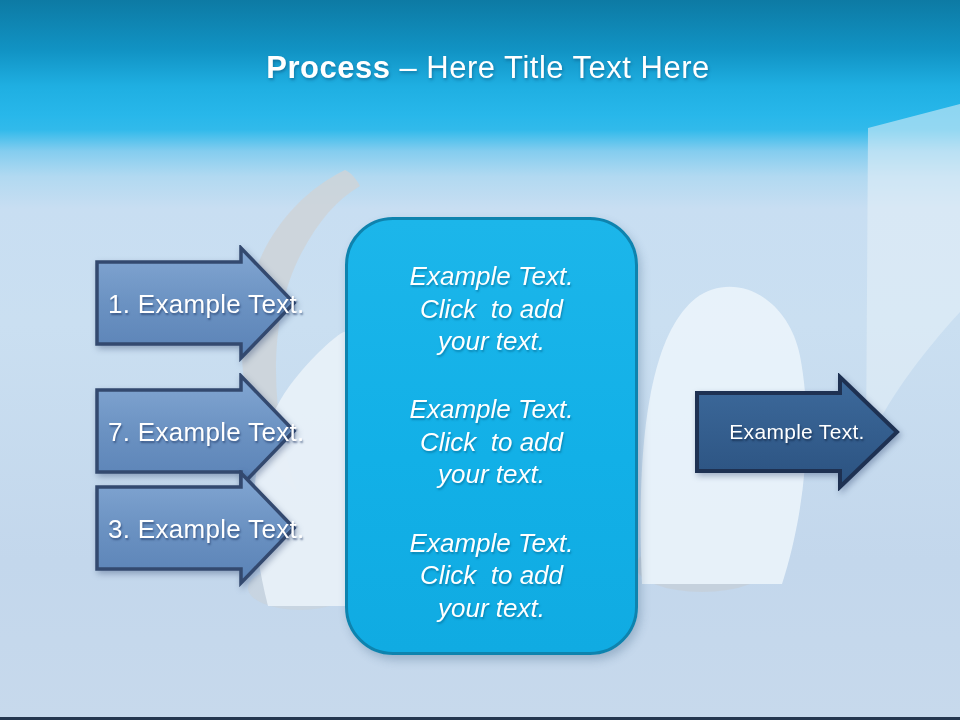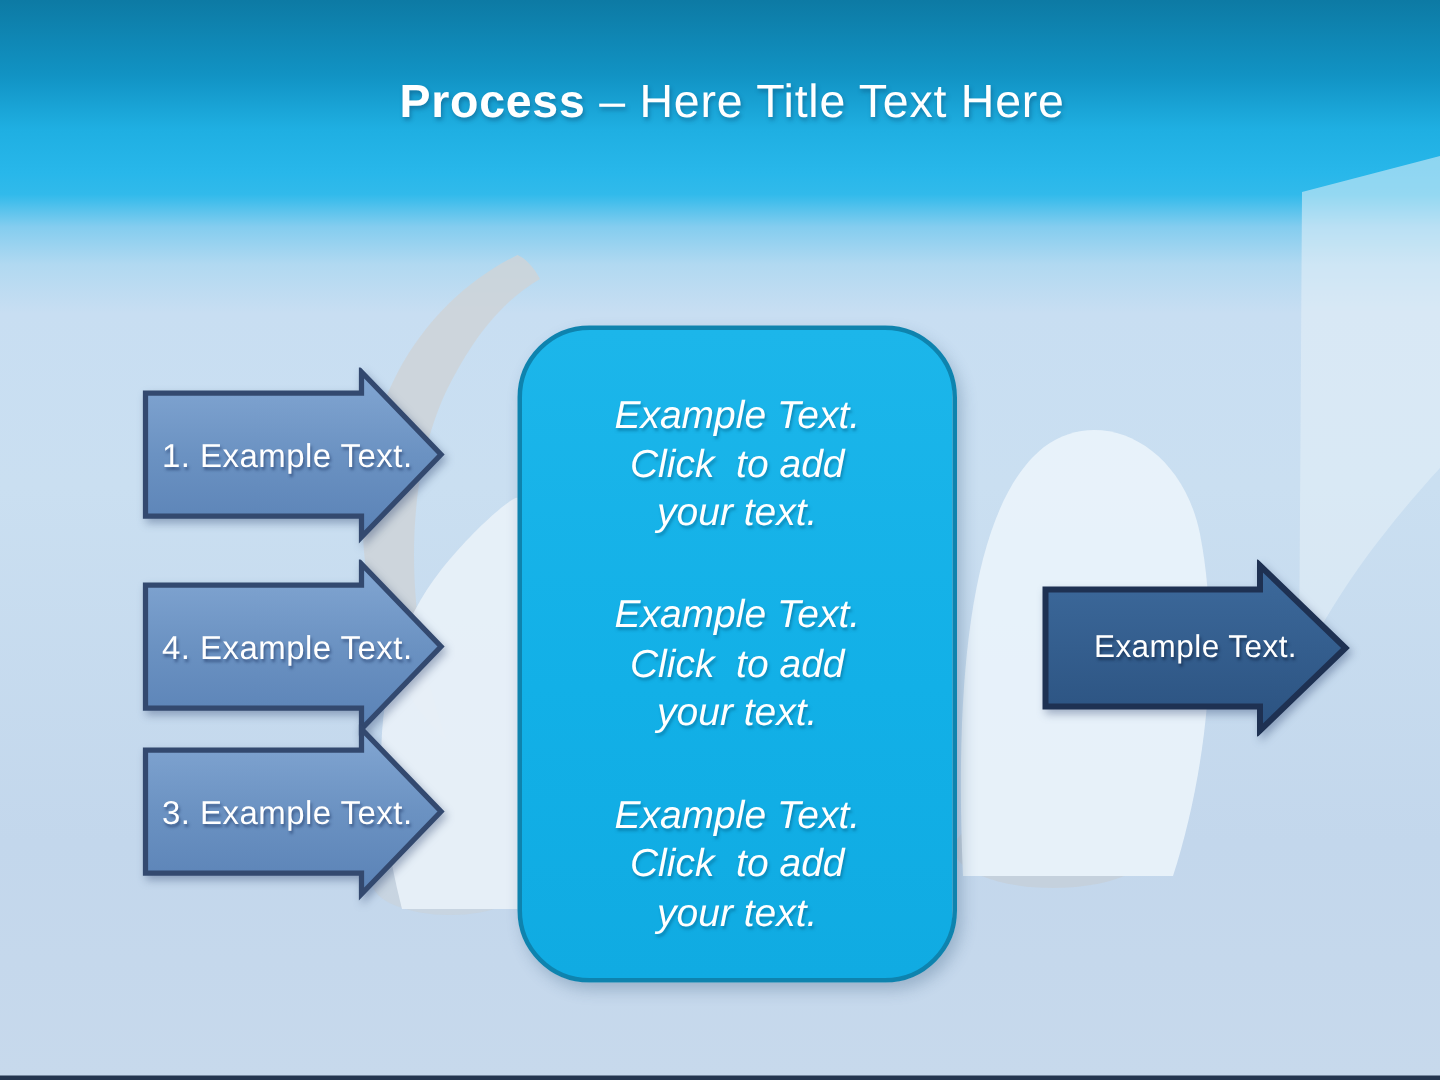--- a/index.html
+++ b/index.html
@@ -25,24 +25,24 @@
     position:absolute;top:50px;left:0;width:960px;z-index:5;
     text-align:center;color:#ffffff;font-size:31px;letter-spacing:.5px;
     text-shadow:1px 2px 3px rgba(10,70,110,.45);
   }
   .title b{font-weight:bold;margin-left:16px;}
   .shape{position:absolute;z-index:3;margin-top:48px;}
   .arrow-wrap{width:206px;height:118px;}
   .arrow-wrap svg{display:block;filter:drop-shadow(2px 3px 3px rgba(25,50,95,.35));}
   .step-1{left:94px;top:197px;}
   .step-2{left:94px;top:325px;}
-  .step-3{left:94px;top:435px;}
+  .step-3{left:94px;top:422px;}
   .step-label{
     position:absolute;left:14px;top:0;height:118px;display:flex;align-items:center;
-    color:#ffffff;font-size:22px;letter-spacing:.3px;
+    color:#ffffff;font-size:26px;letter-spacing:.3px;
     text-shadow:1px 2px 2px rgba(25,50,95,.55);white-space:nowrap;
   }
   .out-arrow{left:694px;top:325px;}
   .out-label{
     position:absolute;left:0;top:0;width:206px;height:118px;
     display:flex;align-items:center;justify-content:center;
     color:#ffffff;font-size:21px;letter-spacing:.3px;
     text-shadow:1px 2px 2px rgba(12,30,60,.6);white-space:nowrap;
   }
   .panel{
@@ -98,21 +98,21 @@
     <svg width="206" height="118" viewBox="0 0 206 118">
       <polygon points="3,17 147,17 147,3 200,58 147,113 147,99 3,99" fill="url(#gradStep)" stroke="#33496f" stroke-width="3.5" stroke-linejoin="miter"></polygon>
     </svg>
     <div class="step-label">1. Example Text.</div>
   </div>
 
   <div class="shape arrow-wrap step-2">
     <svg width="206" height="118" viewBox="0 0 206 118">
       <polygon points="3,17 147,17 147,3 200,58 147,113 147,99 3,99" fill="url(#gradStep)" stroke="#33496f" stroke-width="3.5" stroke-linejoin="miter"></polygon>
     </svg>
-    <div class="step-label">4. Example Text.</div>
+    <div class="step-label">7. Example Text.</div>
   </div>
 
   <div class="shape arrow-wrap step-3">
     <svg width="206" height="118" viewBox="0 0 206 118">
       <polygon points="3,17 147,17 147,3 200,58 147,113 147,99 3,99" fill="url(#gradStep)" stroke="#33496f" stroke-width="3.5" stroke-linejoin="miter"></polygon>
     </svg>
     <div class="step-label">3. Example Text.</div>
   </div>
 
   <div class="shape panel">

